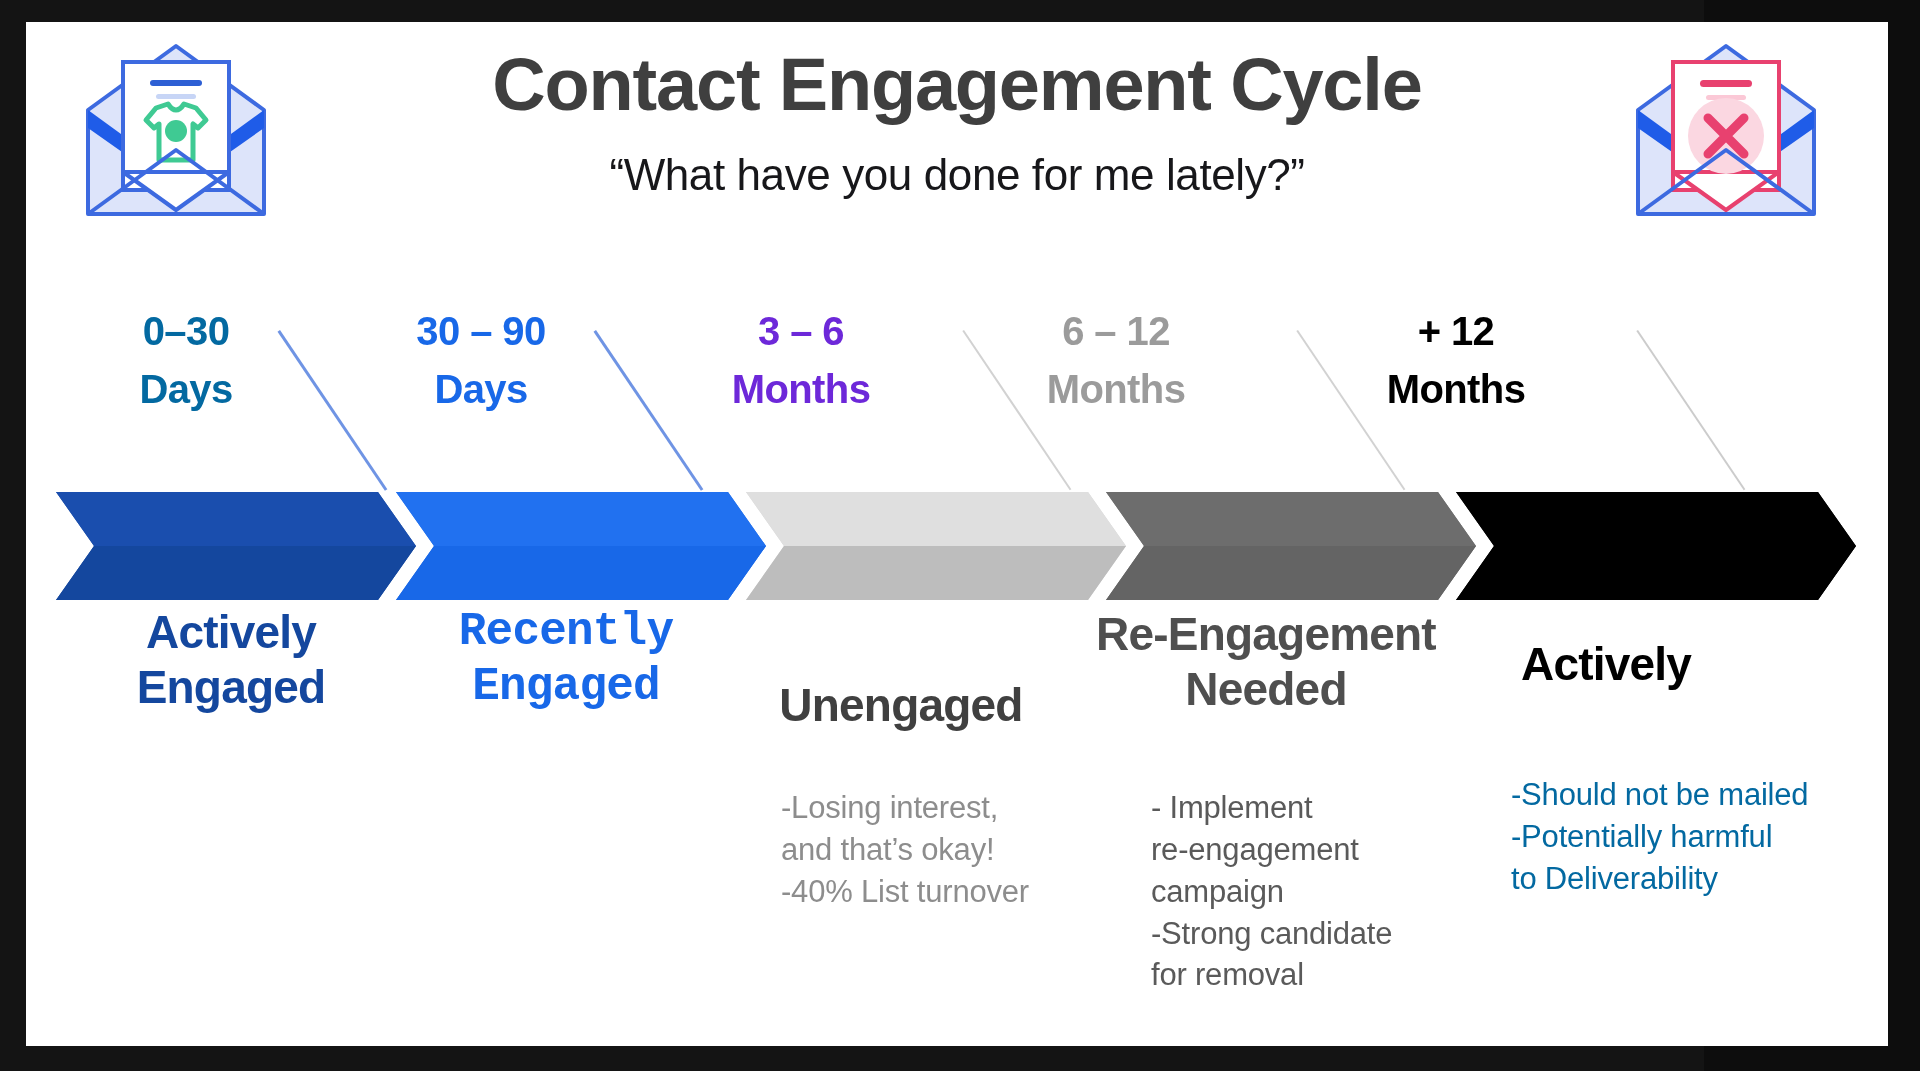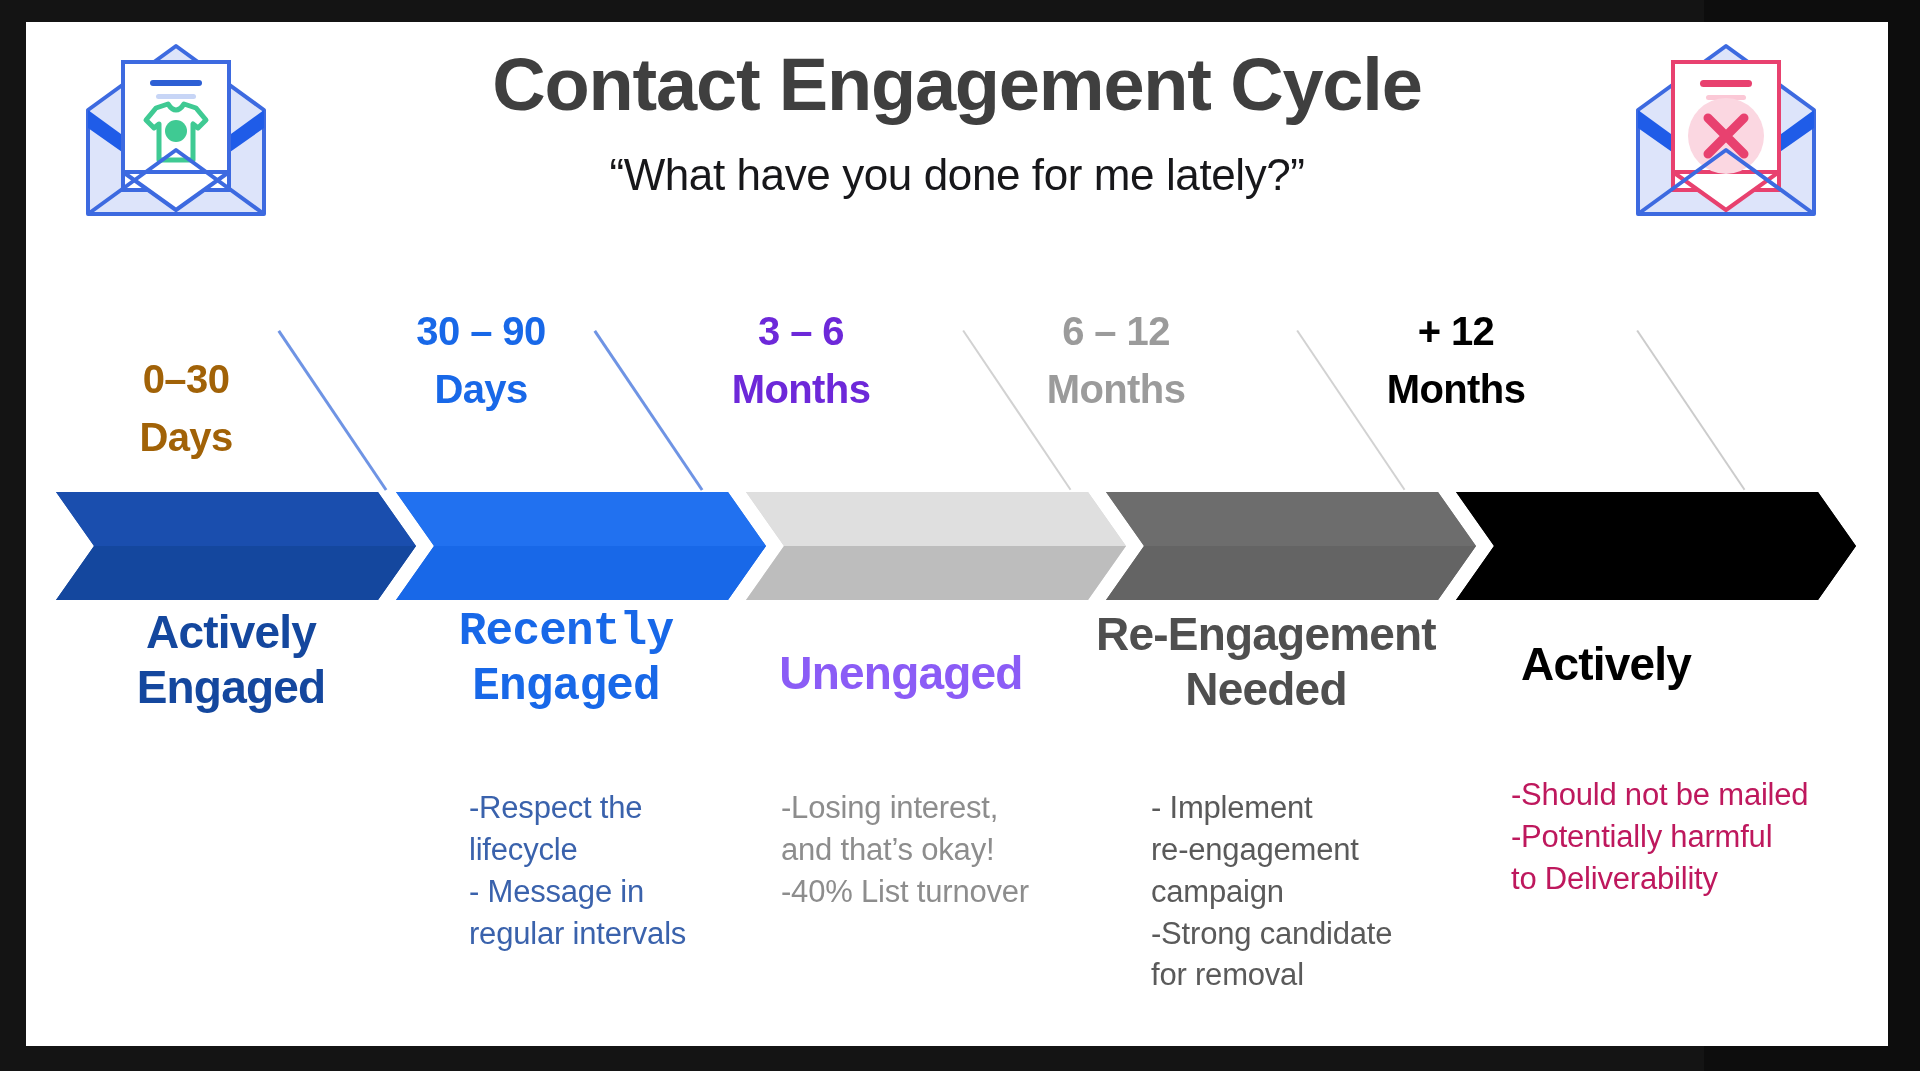--- a/index.html
+++ b/index.html
@@ -178,21 +178,21 @@
           <path d="M47 140 L100 178 L153 140 Z" fill="#ffffff" stroke="#e8416f" stroke-width="4" stroke-linejoin="round"></path>
           <rect x="74" y="48" width="52" height="7" rx="3.5" fill="#e8416f"></rect>
           <rect x="80" y="63" width="40" height="5" rx="2.5" fill="#fbc8d6"></rect>
           <circle cx="100" cy="104" r="38" fill="#fbd7e1"></circle>
           <path d="M82 86 L118 122 M118 86 L82 122" stroke="#e8416f" stroke-width="9" stroke-linecap="round"></path>
           <path d="M12 182 L100 118 L188 182" fill="none" stroke="#3d6ae0" stroke-width="4" stroke-linejoin="round"></path>
         </svg>
       </div>
     </div>
 
-    <div class="tf" style="left:35px; top:280px; width:250px; color:#a16207;margin-top:48px;">0–30
+    <div class="tf" style="left:35px; top:280px; width:250px; color:#0369a1;">0–30
 Days</div>
     <div class="tf" style="left:320px; top:280px; width:270px; color:#1868e8;">30 – 90
 Days</div>
     <div class="tf" style="left:645px; top:280px; width:260px; color:#6d28d9;">3 – 6
 Months</div>
     <div class="tf" style="left:955px; top:280px; width:270px; color:#9b9b9b;">6 – 12
 Months</div>
     <div class="tf" style="left:1300px; top:280px; width:260px; color:#000000;">+ 12
 Months</div>
 
@@ -222,35 +222,31 @@
       <div class="chev" style="left:1430px; width:400px; background:#000000;">
         <div class="half-top" style="background:#000000;"></div>
         <div class="half-bot" style="background:#000000;"></div>
       </div>
     </div>
 
     <div class="stage-name" style="left:40px; top:583px; width:330px; color:#14479e;">Actively
 Engaged</div>
     <div class="stage-name" style="left:375px; top:583px; width:330px; color:#1868e8;font-family:Liberation Mono, monospace;">Recently
 Engaged</div>
-    <div class="stage-name" style="left:700px; top:624px; width:350px; color:#8b5cf6;">Unengaged</div>
+    <div class="stage-name" style="left:700px; top:656px; width:350px; color:#404040;">Unengaged</div>
     <div class="stage-name" style="left:1020px; top:585px; width:440px; color:#4f4f4f;">Re-Engagement
 Needed</div>
     <div class="stage-name" style="left:1415px; top:615px; width:330px; color:#000000;">Actively</div>
 
-    <div class="bullets" style="left:443px; top:765px; width:330px; color:#3a62ac;">-Respect the
-lifecycle
-- Message in
-regular intervals</div>
     <div class="bullets" style="left:755px; top:765px; width:340px; color:#8d8d8d;">-Losing interest,
 and that’s okay!
 -40% List turnover</div>
     <div class="bullets" style="left:1125px; top:765px; width:330px; color:#5a5a5a;">- Implement
 re-engagement
 campaign
 -Strong candidate
 for removal</div>
-    <div class="bullets" style="left:1485px; top:752px; width:380px; color:#be185d;">-Should not be mailed
+    <div class="bullets" style="left:1485px; top:752px; width:380px; color:#0369a1;">-Should not be mailed
 -Potentially harmful
 to Deliverability</div>
 
   </div>
 </div>
 
 </body></html>

